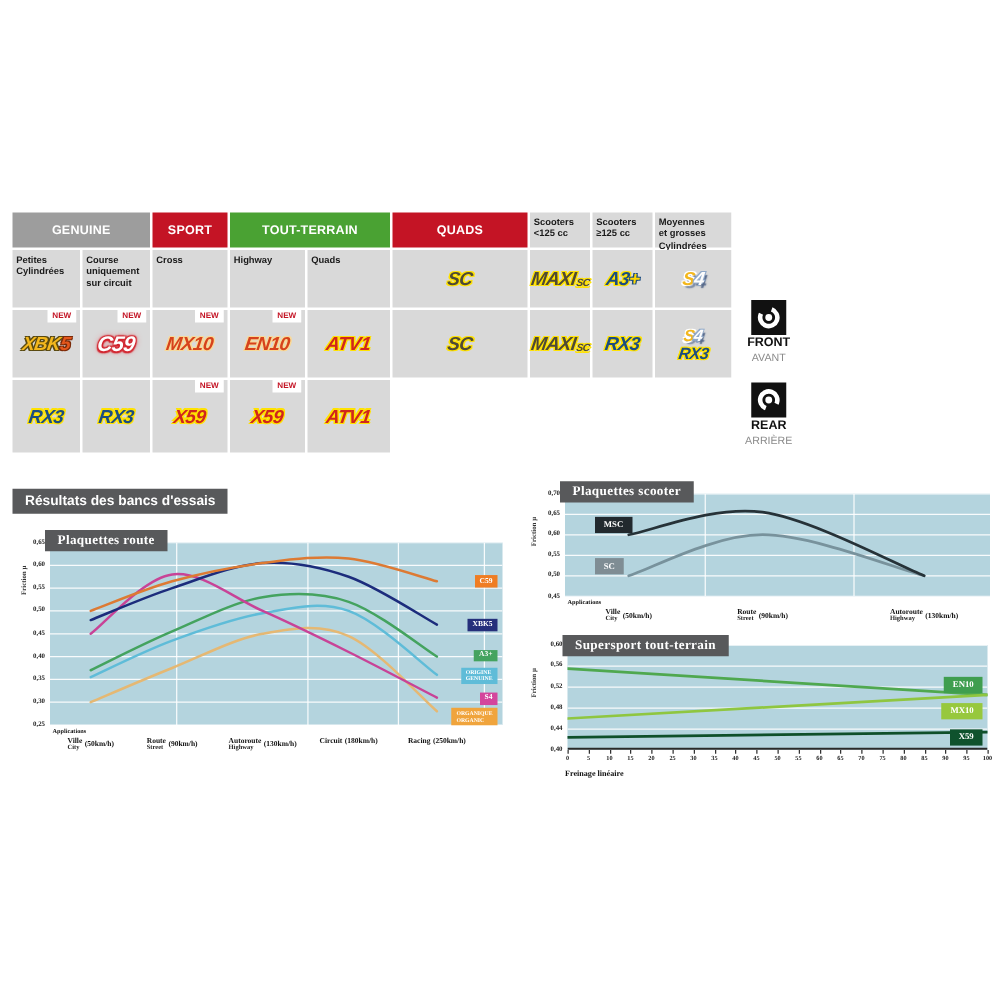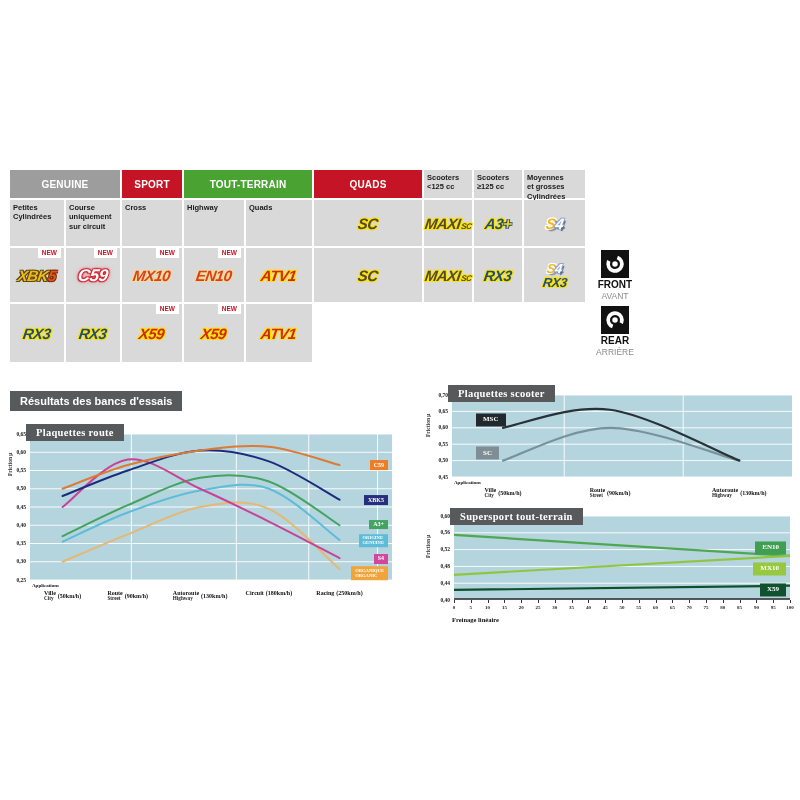--- a/index.html
+++ b/index.html
@@ -184,21 +184,21 @@
           <span class="p-redy">X59</span>
         </div>
       </div>
       <div class="cell prod">
         <div class="logo">
           <span class="p-redy">ATV1</span>
         </div>
       </div>
     </div>
 
-  <div class="side-pos" style="top:250px">
+  <div class="side-pos" style="top:240px">
     <div class="pos-icon">
       <svg width="22" height="22" viewBox="0 0 24 24">
         <circle cx="12" cy="12" r="7.5" fill="none" stroke="#fff" stroke-width="4" stroke-dasharray="36 12" transform="rotate(-70 12 12)"></circle>
         <circle cx="12" cy="12" r="3" fill="#fff"></circle>
       </svg>
     </div>
     <div class="pos-en">FRONT</div>
     <div class="pos-fr">AVANT</div>
   </div>
 
@@ -208,21 +208,21 @@
         <circle cx="12" cy="12" r="7.5" fill="none" stroke="#fff" stroke-width="4" stroke-dasharray="36 12" transform="rotate(110 12 12)"></circle>
         <circle cx="12" cy="12" r="3" fill="#fff"></circle>
       </svg>
     </div>
     <div class="pos-en">REAR</div>
     <div class="pos-fr">ARRIÈRE</div>
   </div>
 
   <div class="section-title">Résultats des bancs d'essais</div>
 
-  <div class="chart" id="chart-route" style="left: 6px; top: 424px; width: 392px; height: 206px;">
+  <div class="chart" id="chart-route" style="left: 16px; top: 424px; width: 392px; height: 206px;">
       <div class="ylab" style="left: 1px; top: 10px; height: 42px;">Friction µ</div>
       <div class="plot" style="left: 24px; top: 10px; width: 362px; height: 146px;">
         <svg width="362" height="146">
           <line x1="0" y1="0" x2="362" y2="0" stroke="rgba(255,255,255,0.9)" stroke-width="1"></line>
           <line x1="0" y1="18.250000000000018" x2="362" y2="18.250000000000018" stroke="rgba(255,255,255,0.9)" stroke-width="1"></line>
           <line x1="0" y1="36.49999999999999" x2="362" y2="36.49999999999999" stroke="rgba(255,255,255,0.9)" stroke-width="1"></line>
           <line x1="0" y1="54.75000000000001" x2="362" y2="54.75000000000001" stroke="rgba(255,255,255,0.9)" stroke-width="1"></line>
           <line x1="0" y1="73" x2="362" y2="73" stroke="rgba(255,255,255,0.9)" stroke-width="1"></line>
           <line x1="0" y1="91.25" x2="362" y2="91.25" stroke="rgba(255,255,255,0.9)" stroke-width="1"></line>
           <line x1="0" y1="109.50000000000001" x2="362" y2="109.50000000000001" stroke="rgba(255,255,255,0.9)" stroke-width="1"></line>

